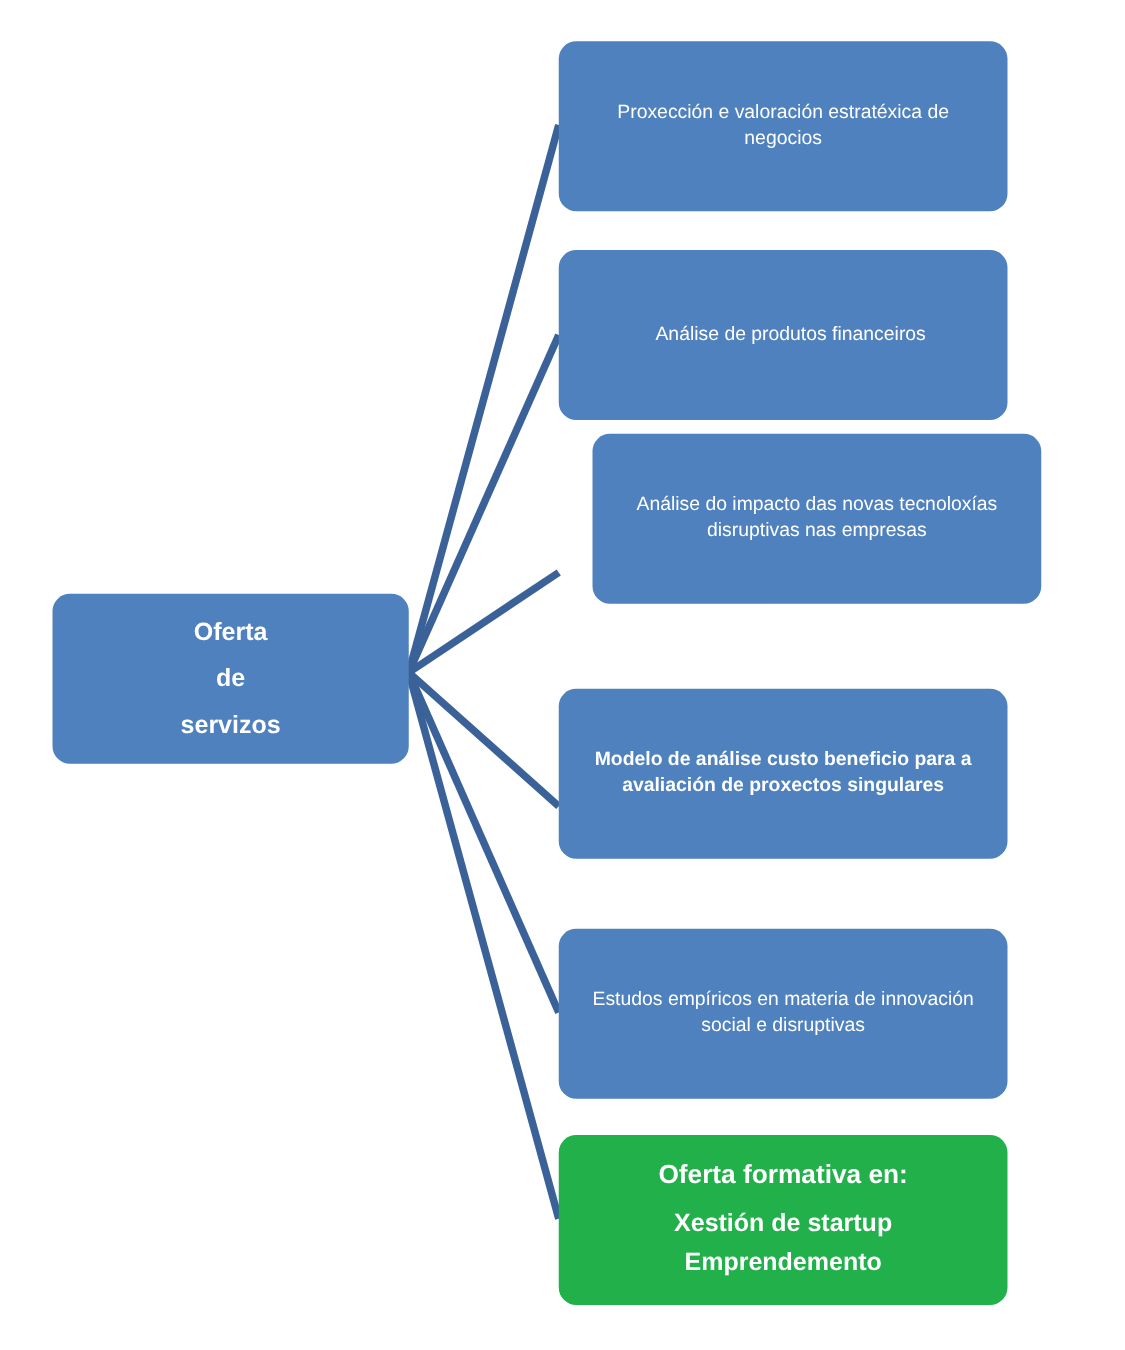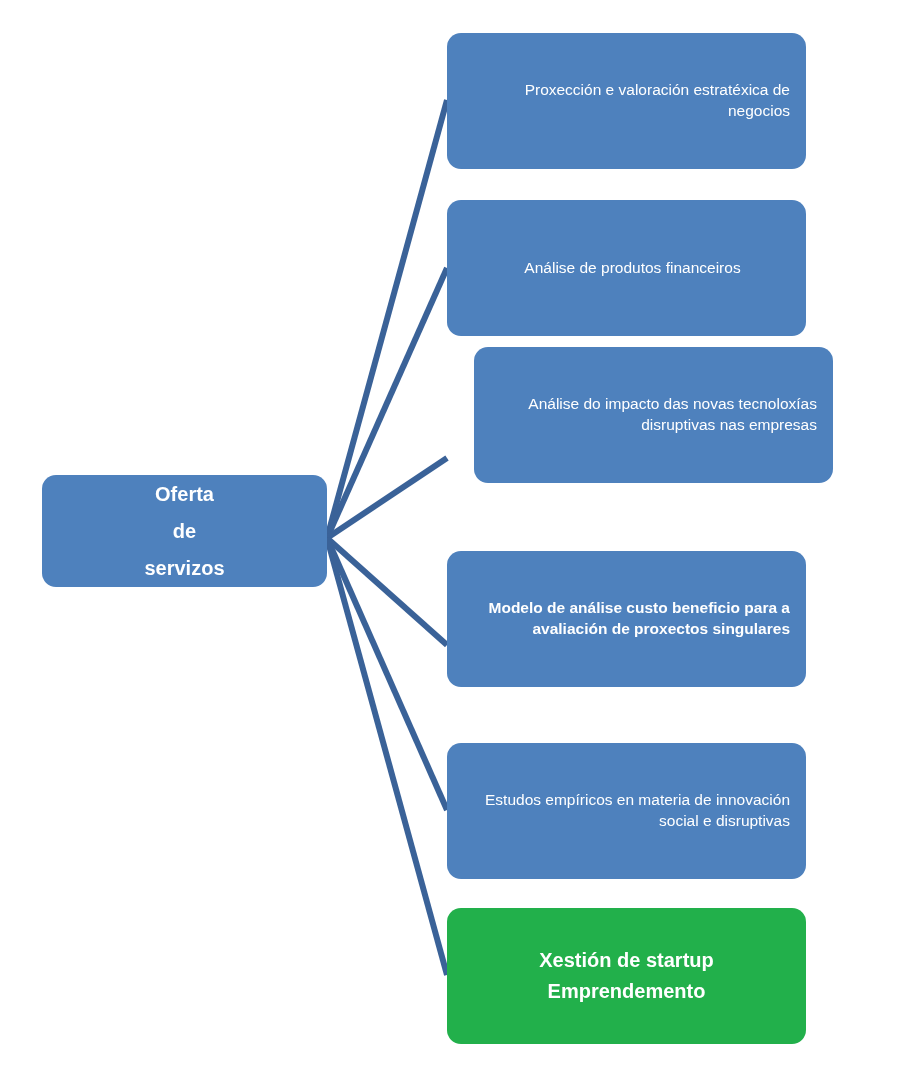--- a/index.html
+++ b/index.html
@@ -25,36 +25,36 @@
     height: 1080px;
   }
   .node {
     position: absolute;
     box-sizing: border-box;
     border-radius: 14px;
     display: flex;
     flex-direction: column;
     align-items: center;
     justify-content: center;
-    text-align: right;
+    text-align: center;
     color: #ffffff;
     padding: 6px 16px;
     line-height: 1.35;
   }
   .node.blue {
     background: #4E81BD;
   }
   .node.green {
     background: #22B04B;
   }
   .hub {
     left: 42px;
     top: 475px;
     width: 285px;
-    height: 112px;
+    height: 136px;
     font-size: 20px;
     font-weight: bold;
     line-height: 1.85;
   }
   .hub .line {
     display: block;
   }
   .branch {
     left: 447px;
     width: 359px;
@@ -120,17 +120,18 @@
 
   <div class="node blue branch b4">
     <span class="text">Modelo de análise custo beneficio para a avaliación de proxectos singulares</span>
   </div>
 
   <div class="node blue branch b5">
     <span class="text">Estudos empíricos en materia de innovación social e disruptivas</span>
   </div>
 
   <div class="node green branch b6">
+    <span class="green-title">Oferta formativa en:</span>
     <span class="green-item">Xestión de startup</span>
     <span class="green-item">Emprendemento</span>
   </div>
 
 </div>
 
 </body></html>

